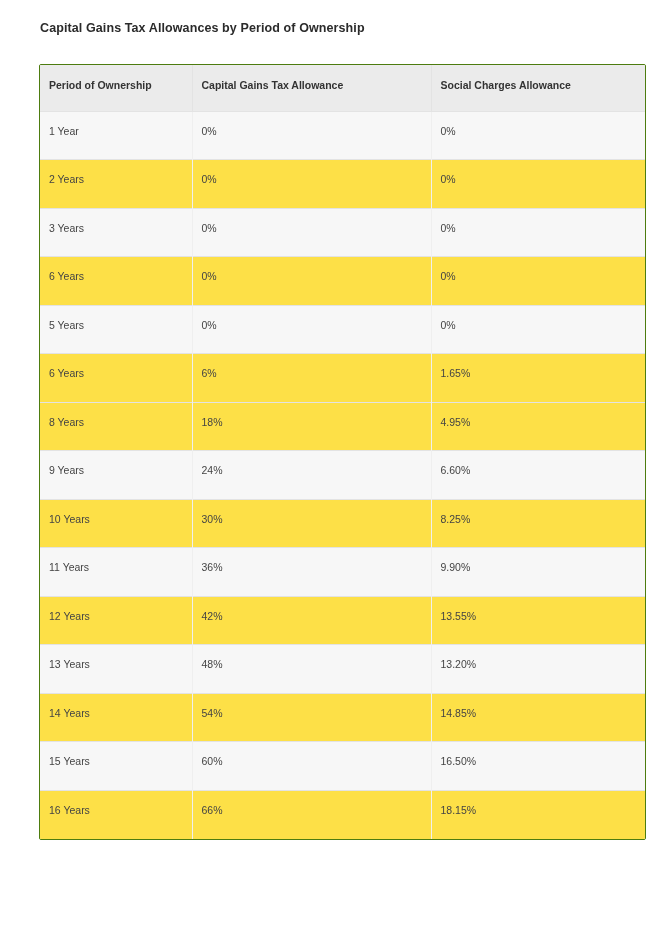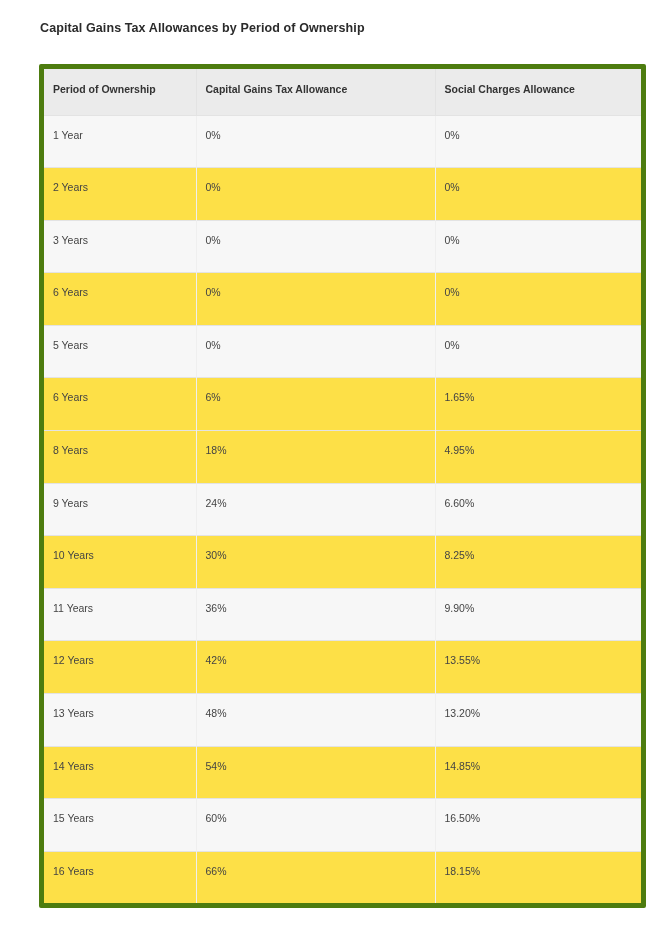--- a/index.html
+++ b/index.html
@@ -28,21 +28,21 @@
     font-weight: bold;
     color: #2b2b2b;
     letter-spacing: 0.1px;
     white-space: nowrap;
   }
   .table-wrap {
     position: absolute;
     left: 39px;
     top: 64px;
     width: 607px;
-    border: 5px solid #4d7c0f;
+    border: 1px solid #4d7c0f;
     border-radius: 2px;
     box-sizing: border-box;
     overflow: hidden;
     background: #ffffff;
   }
   table.data-table {
     width: 100%;
     border-collapse: collapse;
     table-layout: fixed;
   }
@@ -64,21 +64,21 @@
     vertical-align: top;
     border-right: 1px solid #e3e3e3;
     line-height: 1.2;
     white-space: nowrap;
   }
   thead th:last-child { border-right: none; }
 
   tbody td {
     font-size: 10.5px;
     color: #444444;
-    padding: 13px 10px 26px 9px;
+    padding: 13px 10px 18px 9px;
     height: 48.5px;
     box-sizing: border-box;
     vertical-align: top;
     border-top: 1px solid #e3e3e3;
     border-right: 1px solid #efefef;
     line-height: 1.2;
     white-space: nowrap;
   }
   tbody td:last-child { border-right: none; }
   tbody tr.alt { background: #f7f7f7; }

